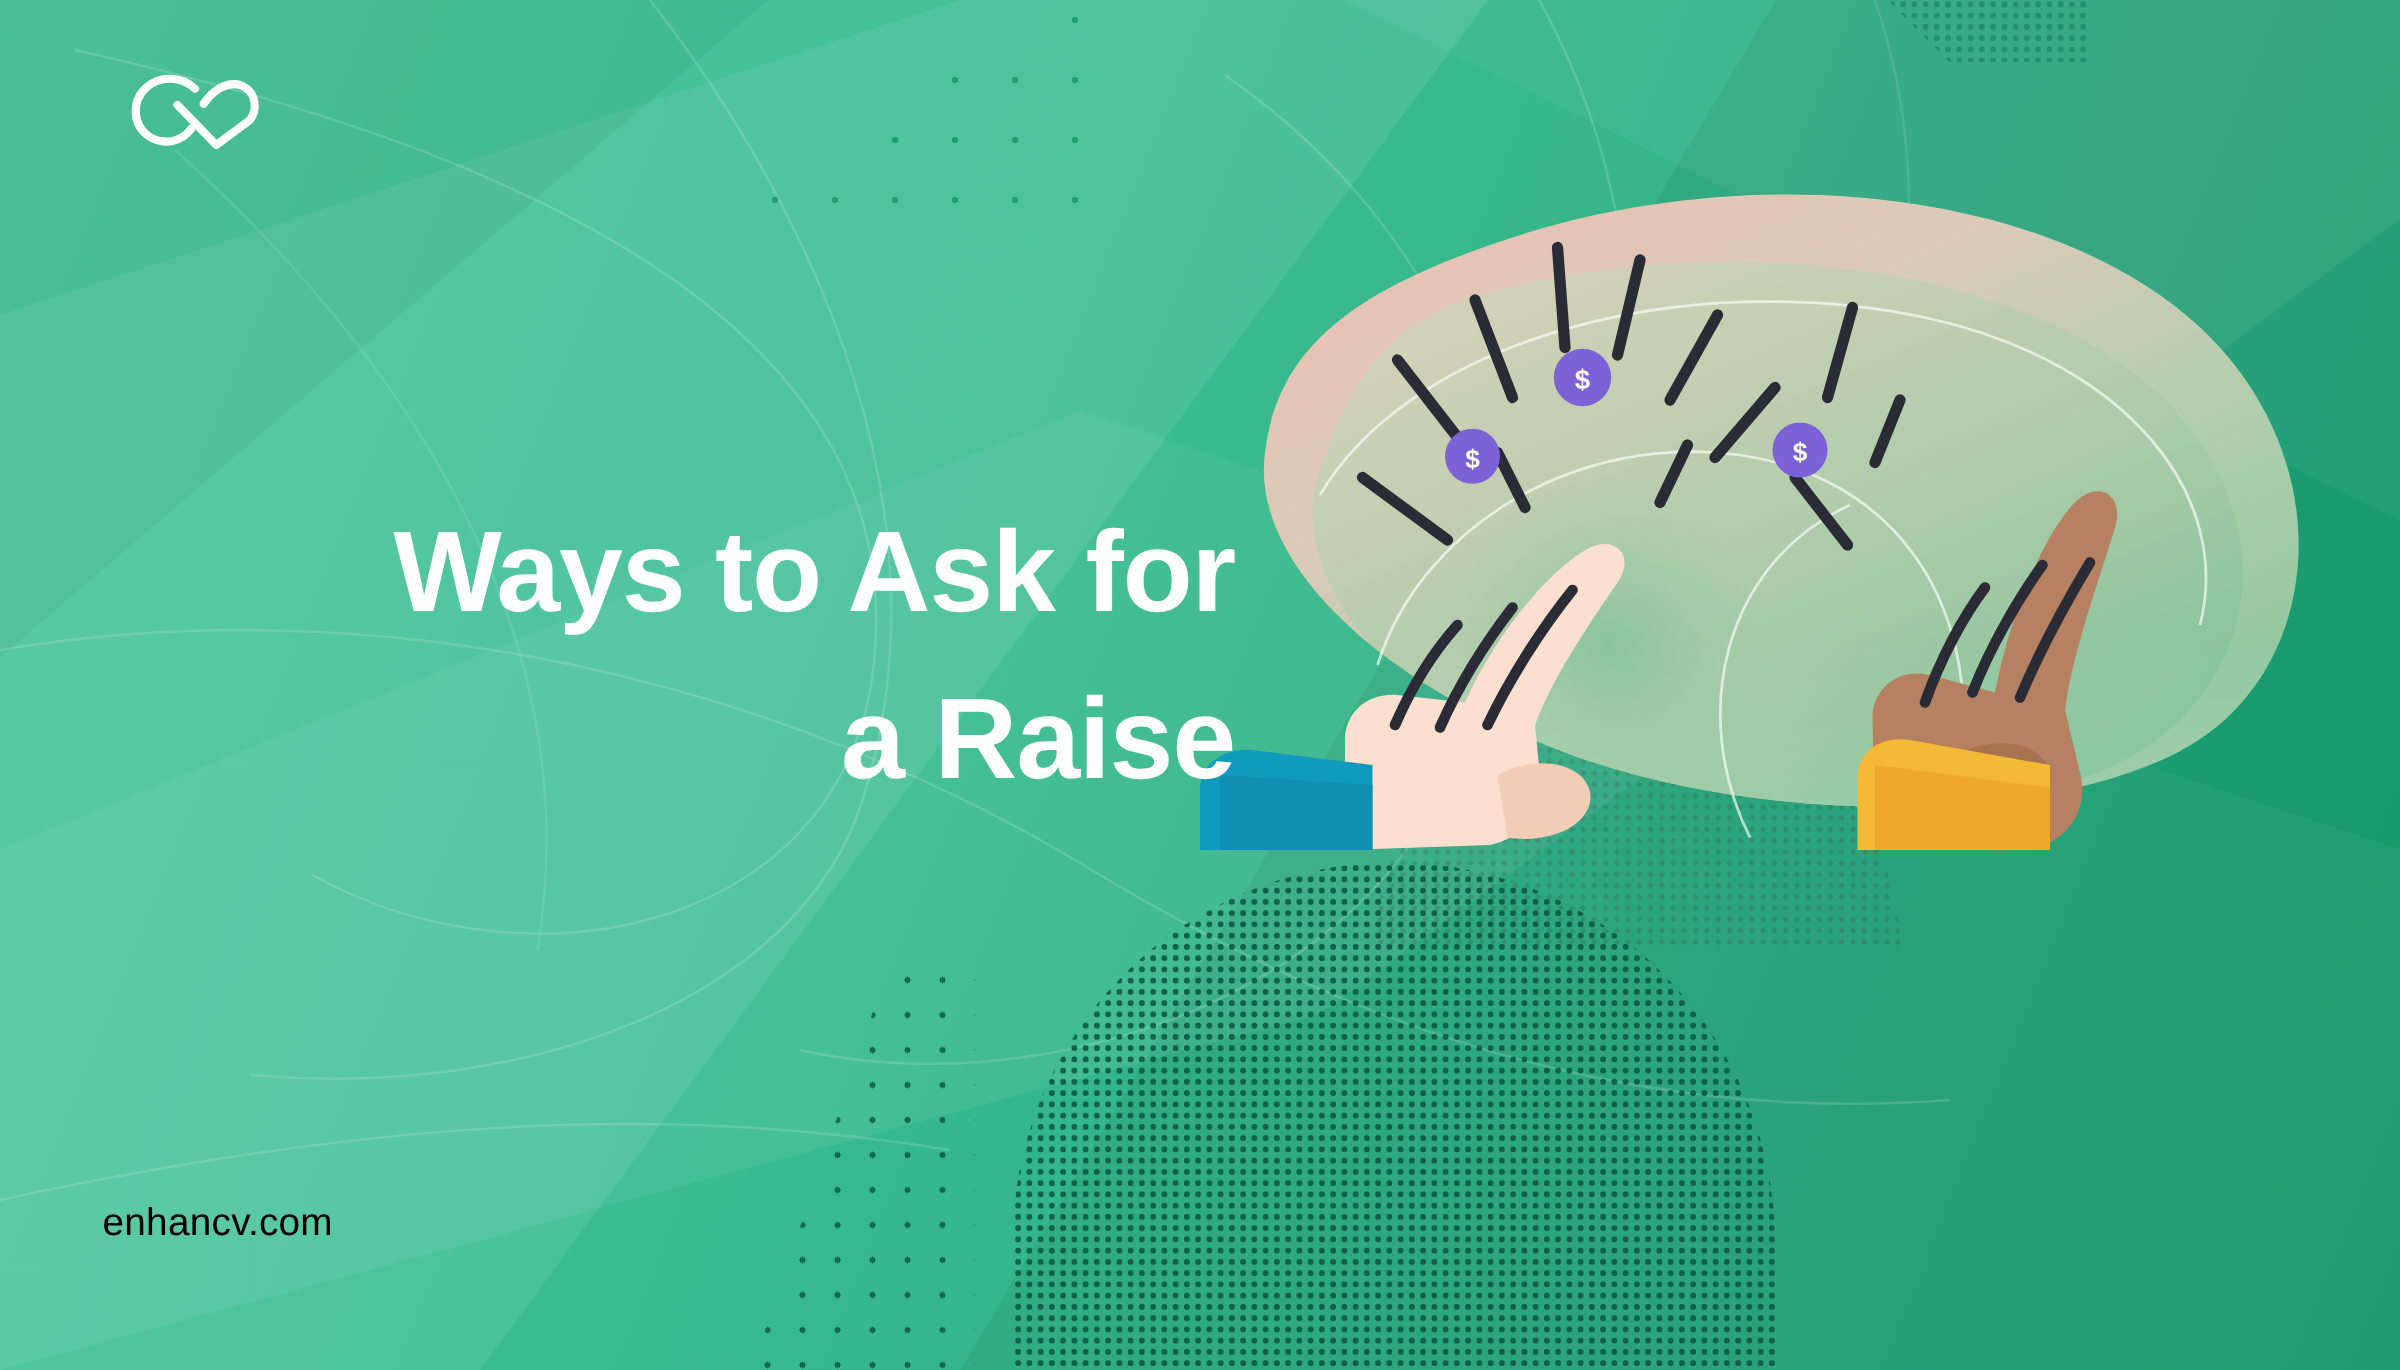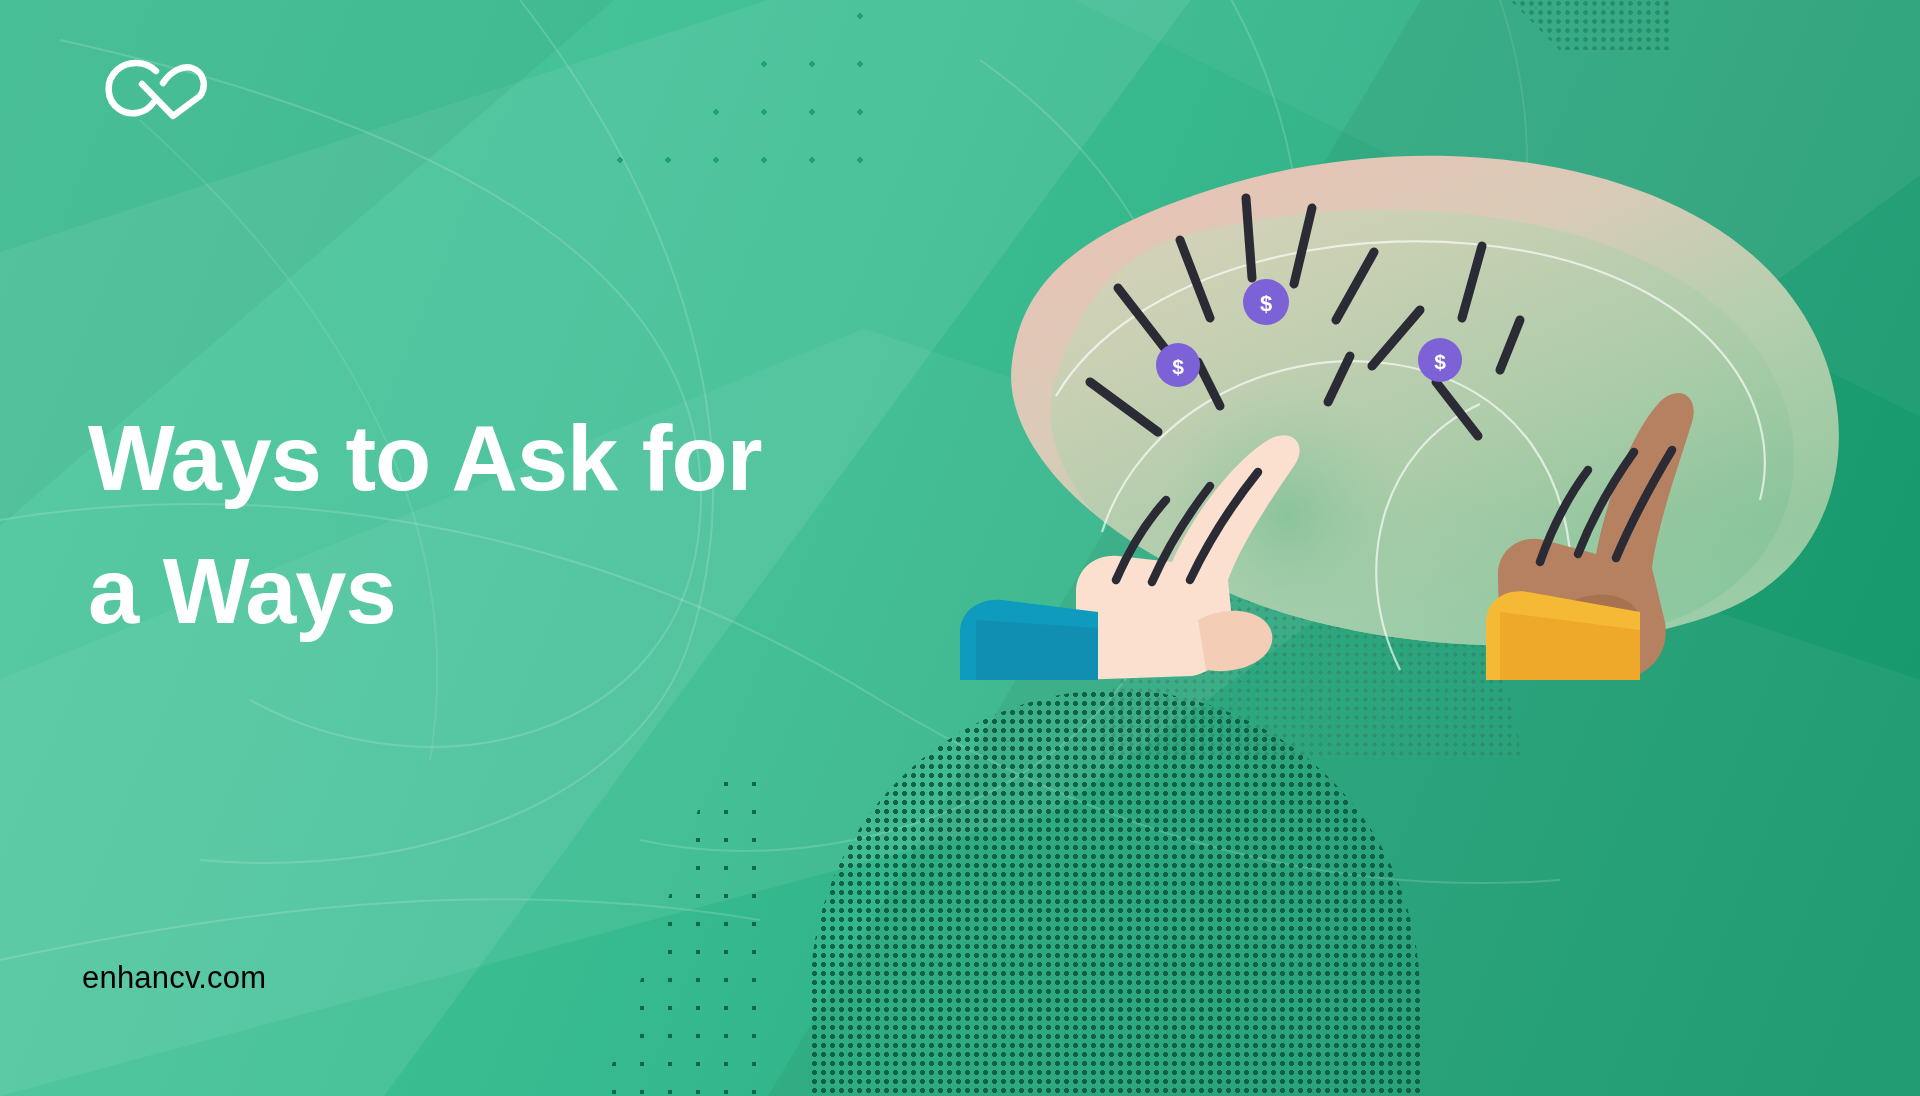--- a/index.html
+++ b/index.html
@@ -74,21 +74,21 @@
     background-image:radial-gradient(rgba(20,120,90,.55) 2.2px, transparent 2.3px);
     background-size:9px 9px;
     clip-path:polygon(0 0,100% 0,100% 100%, 35% 100%);
   }
   
   .logo{position:absolute;left:100px;top:58px;width:110px;height:62px;}
   
   .headline{
     position:absolute;left:88px;top:330px;width:900px;
     color:#ffffff;font-weight:700;font-size:92px;line-height:1.45;
-    letter-spacing:-1px;text-align:left;
+    letter-spacing:-1px;text-align:right;
   }
   .headline .l1{display:block;}
   .headline .l2{display:block;}
   
   .site{
     position:absolute;left:82px;top:960px;color:#000000;
     font-size:31px;font-weight:400;letter-spacing:.2px;
   }
   
   .illo{position:absolute;left:880px;top:150px;width:1060px;height:530px;}
@@ -244,18 +244,18 @@
 
   <div class="logo">
     <svg width="110" height="62" viewBox="0 0 110 62" fill="none">
       <path d="M56 13 C 46 3, 28 2, 17 12 C 5 23, 6 42, 19 51 C 31 59, 46 55, 53 45" stroke="#ffffff" stroke-width="6.5" stroke-linecap="round" fill="none"></path>
       <path d="M63 25 C 70 14, 82 7, 92 10 C 104 14, 107 28, 100 38 L 73 58 L 42 26" stroke="#ffffff" stroke-width="6.5" stroke-linecap="round" stroke-linejoin="round" fill="none"></path>
     </svg>
   </div>
 
   <h1 class="headline">
     <span class="l1">Ways to Ask for</span>
-    <span class="l2">a Ways</span>
+    <span class="l2">a Raise</span>
   </h1>
 
   <div class="site">enhancv.com</div>
 
 </div>
 
 </body></html>

